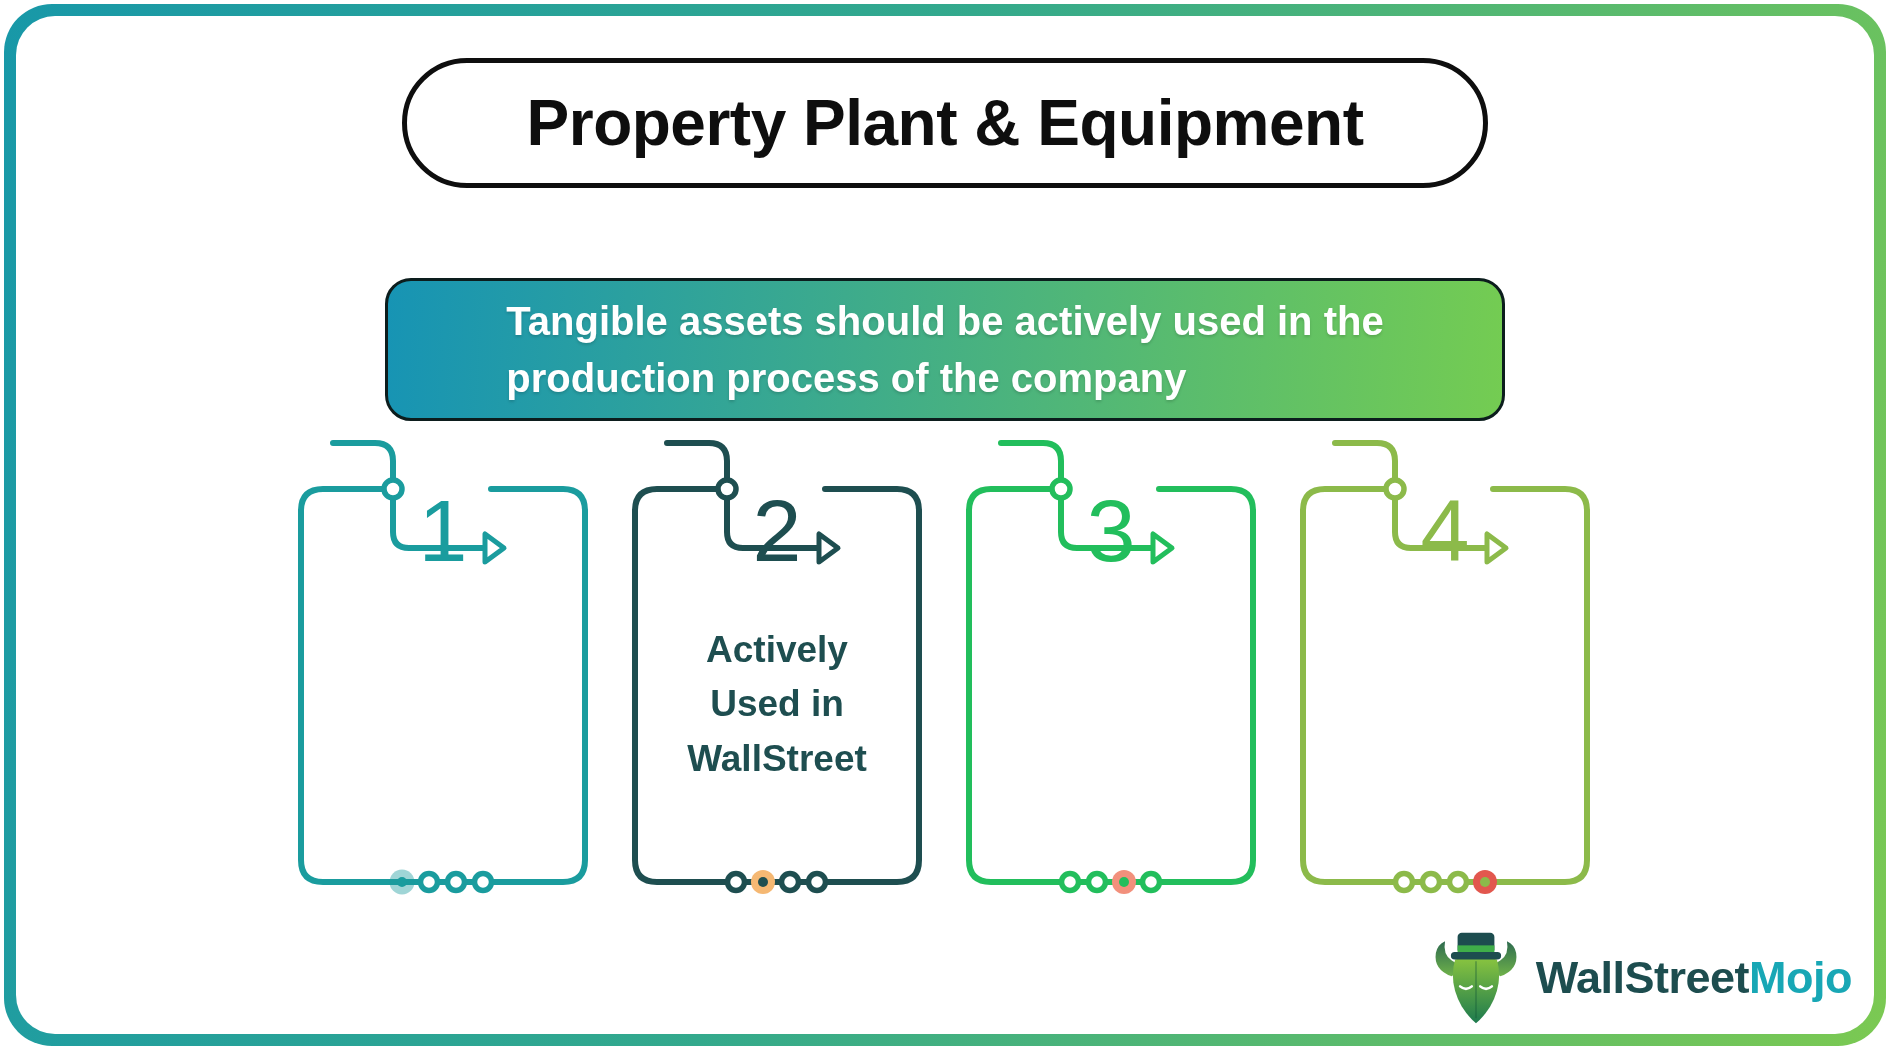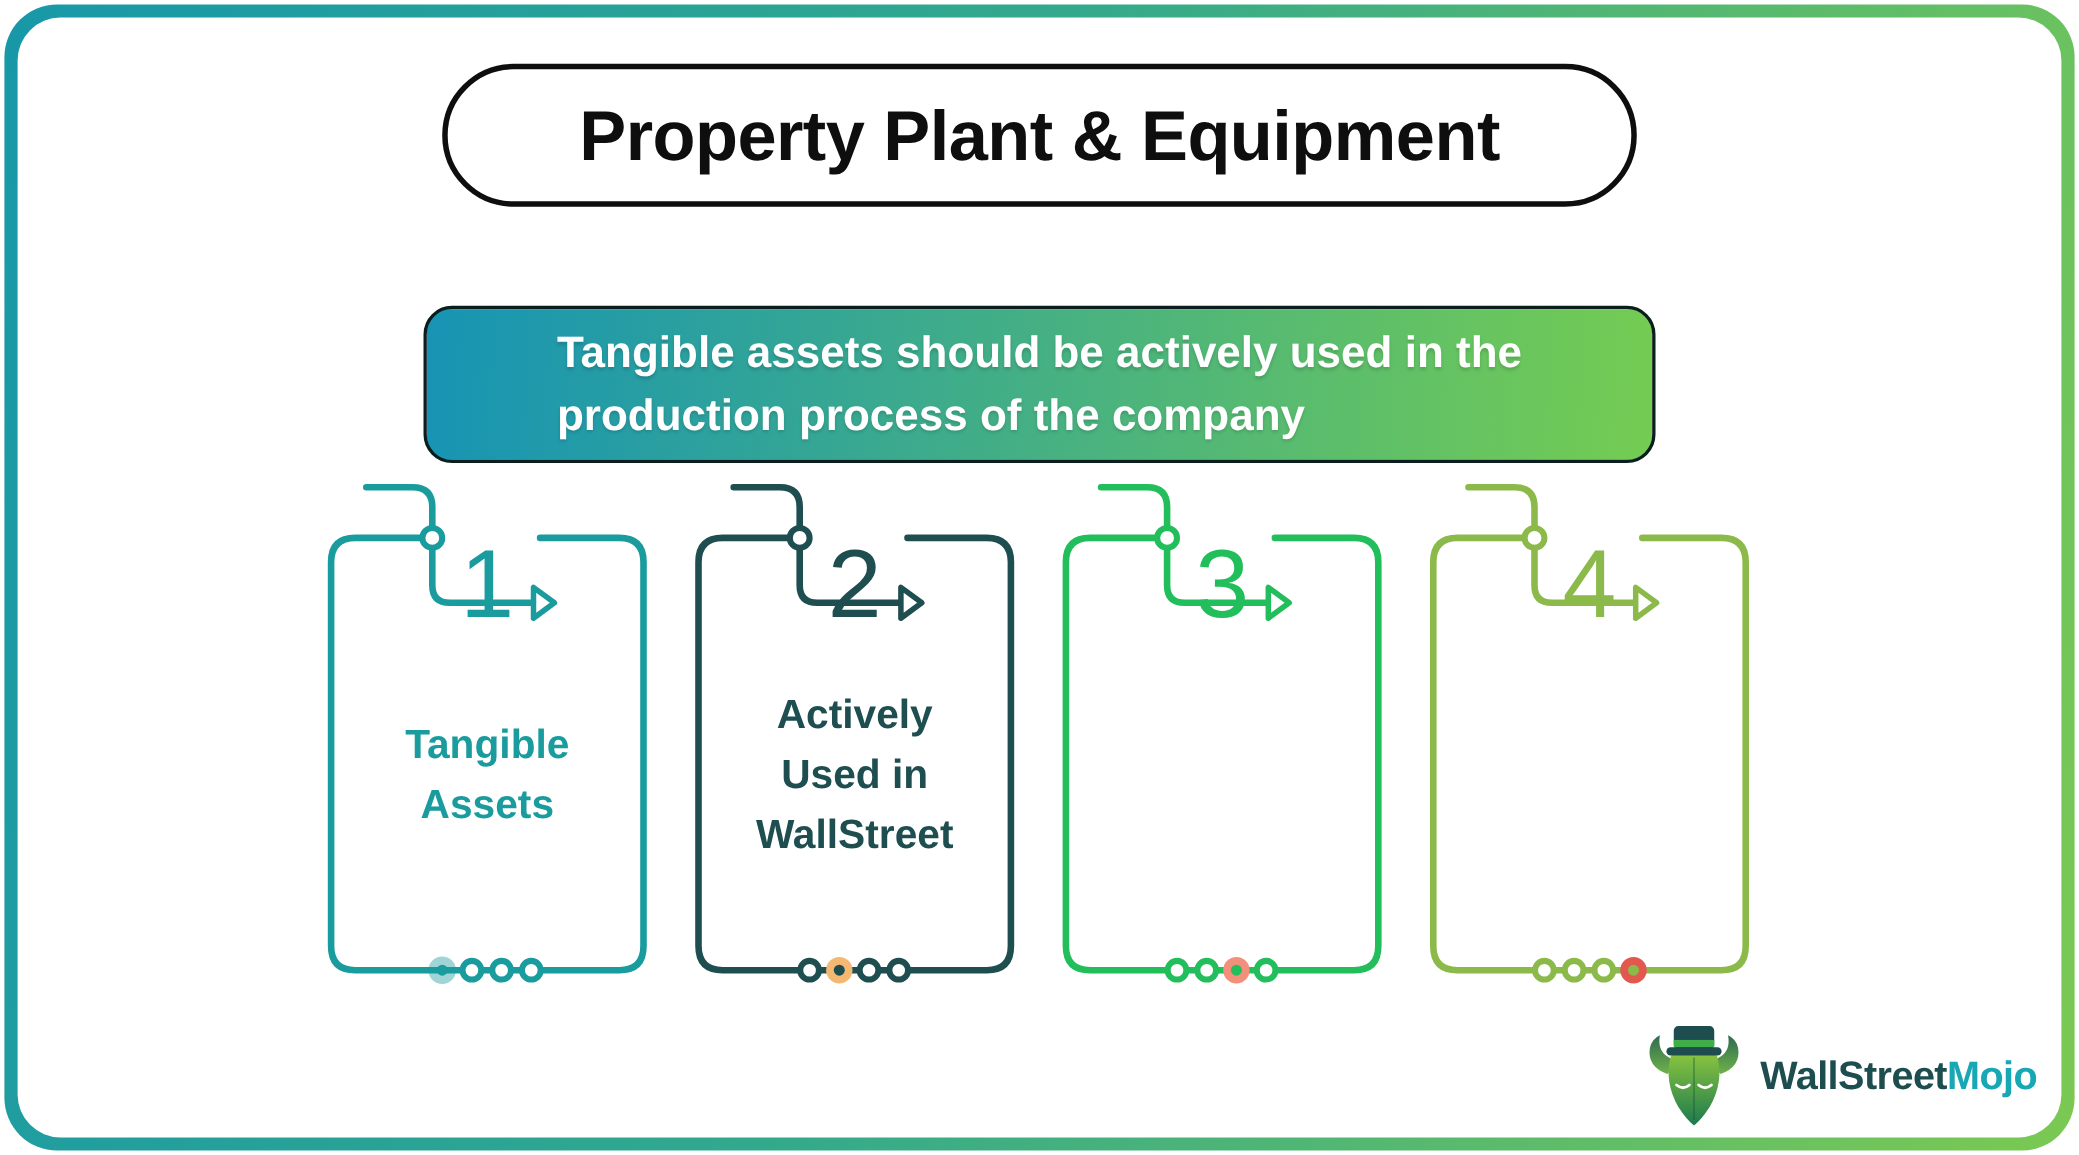--- a/index.html
+++ b/index.html
@@ -51,21 +51,21 @@
   }
   .card-label {
     position: absolute; left: 12px; right: 12px; top: 125px; height: 285px;
     display: flex; align-items: center; justify-content: center;
     font-size: 37px; font-weight: 700; line-height: 1.46; color: var(--c);
     white-space: pre-line; text-align: center;
   }
 
   
   .logo { position: absolute; right: 38px; bottom: 22px; display: flex; align-items: center; gap: 14px; }
-  .brand { font-size: 36px; font-weight: 700; letter-spacing: -0.5px; }
+  .brand { font-size: 45px; font-weight: 700; letter-spacing: -0.5px; }
   .brand .p1 { color: var(--b1, #1D4D4F); }
   .brand .p2 { color: var(--b2, #18A7B5); }
 </style>
 </head>
 <body>
 
 <div class="stage">
 
   <div class="frame" style="--g1: #1898A8; --g2: #7BC952;">
     <div class="frame-inner"></div>
@@ -87,22 +87,20 @@
       <path class="frame-stroke" d="M 100,61 V 95 Q 100,111 116,111 H 192"></path>
       <path class="arrowhead" d="M 192,97 L 192,125 L 211,111 Z"></path>
       <circle class="node" cx="100" cy="52" r="9"></circle>
       <circle class="dot-sp-outer" cx="109" cy="445" r="12.5"></circle>
       <circle class="dot-sp-inner" cx="109" cy="445" r="5"></circle>
       <circle class="dot" cx="136" cy="445" r="8.5"></circle>
       <circle class="dot" cx="163" cy="445" r="8.5"></circle>
       <circle class="dot" cx="190" cy="445" r="8.5"></circle>
     </svg>
     <div class="card-number">1</div>
-    <div class="card-label">Tangible
-Assets</div>
   </div>
 
   <div class="card" style="left: 627px; --c: #1E4E50; --sp: #F5B873; --spc: #1E4E50;">
     <svg class="card-frame" viewBox="0 0 300 460">
       <path class="frame-stroke" d="M 40,6 H 82 Q 100,6 100,24 V 43"></path>
       <path class="frame-stroke" d="M 100,52 H 30 Q 8,52 8,74 V 423 Q 8,445 30,445 H 270 Q 292,445 292,423 V 74 Q 292,52 270,52 H 198"></path>
       <path class="frame-stroke" d="M 100,61 V 95 Q 100,111 116,111 H 192"></path>
       <path class="arrowhead" d="M 192,97 L 192,125 L 211,111 Z"></path>
       <circle class="node" cx="100" cy="52" r="9"></circle>
       <circle class="dot" cx="109" cy="445" r="8.5"></circle>

